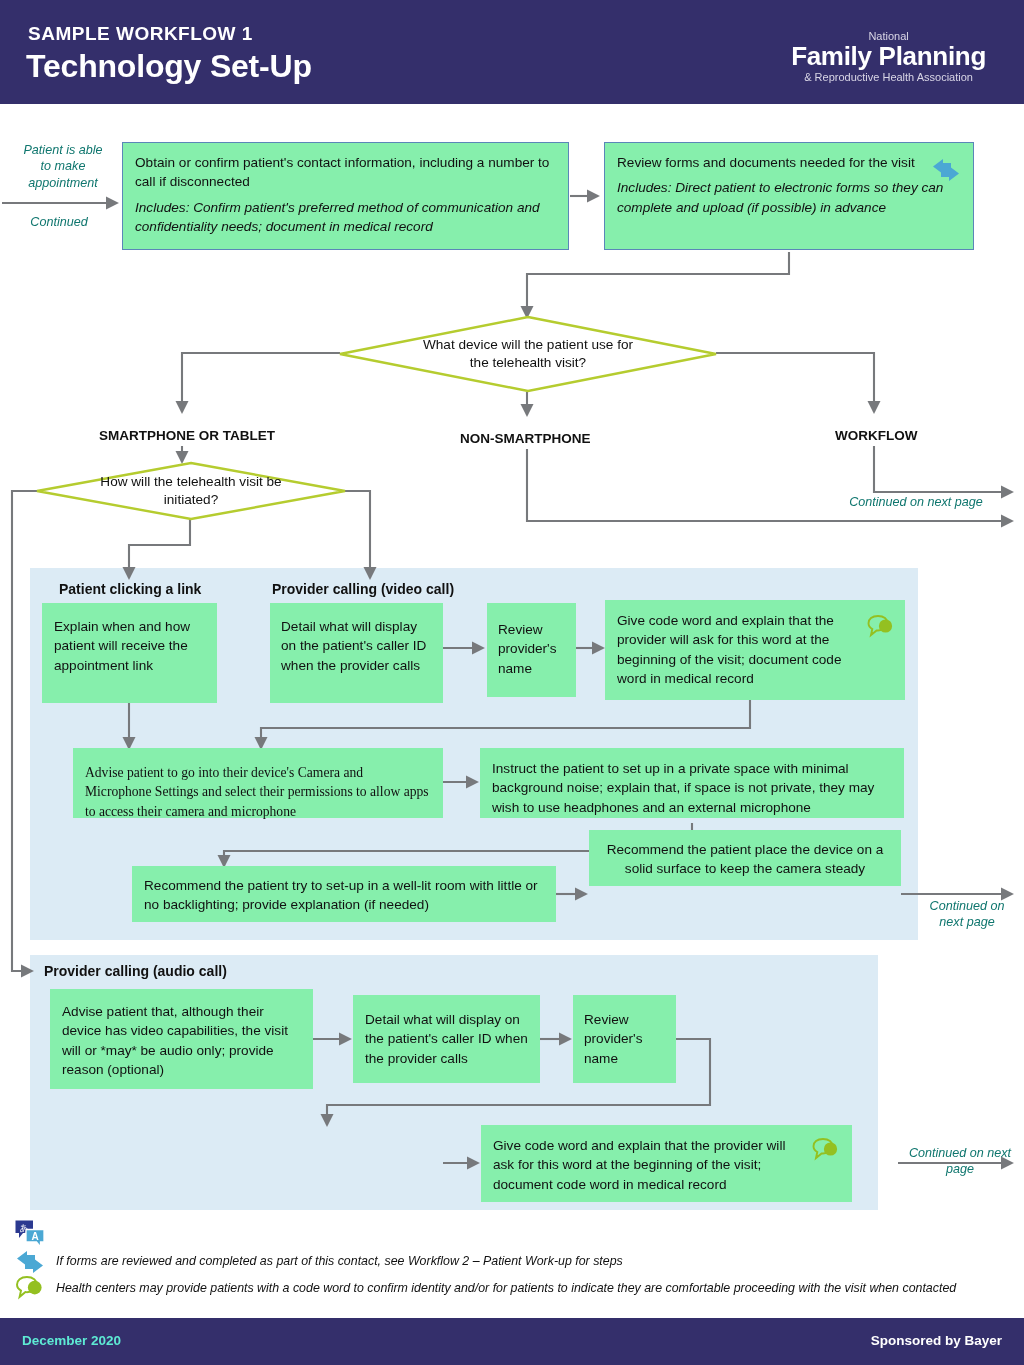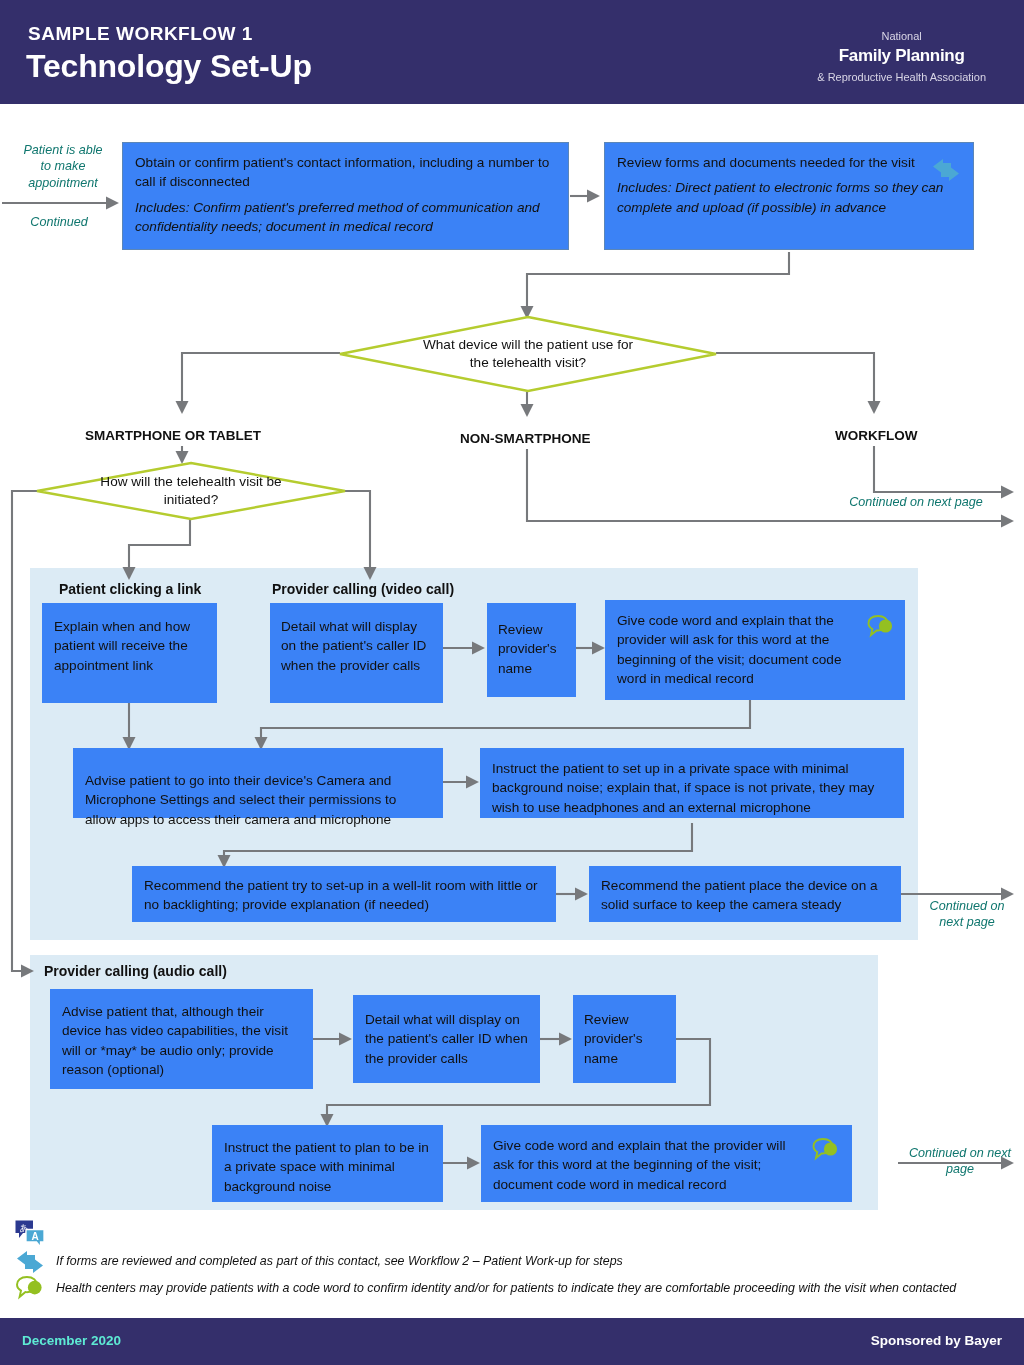--- a/index.html
+++ b/index.html
@@ -19,34 +19,34 @@
     position:absolute;left:28px;top:23px;
     font-size:19px;font-weight:bold;letter-spacing:.5px;color:#ffffff;
     text-transform:uppercase;
   }
   .hdr-title{
     position:absolute;left:26px;top:48px;
     font-size:32px;font-weight:bold;color:#ffffff;letter-spacing:-.2px;
   }
   .logo{position:absolute;right:38px;top:30px;text-align:center;color:#fff;}
   .logo-l1{font-size:11px;color:#d9d6e6;line-height:12px;}
-  .logo-l2{font-size:17px;font-weight:bold;line-height:28px;letter-spacing:-.3px;}
+  .logo-l2{font-size:26px;font-weight:bold;line-height:28px;letter-spacing:-.3px;}
   .logo-l3{font-size:11px;color:#d9d6e6;line-height:14px;}
 
   
   .footer{
     position:absolute;left:0;top:1318px;width:1024px;height:47px;background:#342f6b;
   }
   .footer-left{position:absolute;left:22px;top:15px;font-size:13.5px;font-weight:bold;color:#5eead4;}
   .footer-right{position:absolute;right:22px;top:15px;font-size:13.5px;font-weight:bold;color:#fff;}
 
   
   .panel{position:absolute;background:#dcebf5;}
   .box{
-    position:absolute;background:#3b82f6;box-sizing:border-box;
+    position:absolute;background:#86efac;box-sizing:border-box;
     font-size:13.6px;line-height:1.42;color:#111;
   }
   .box.bordered{border:1.3px solid #5b86b8;}
   .box .pad{padding:10px 12px;}
   .box .pad p{margin:0 0 6px 0;}
   .box .pad p:last-child{margin-bottom:0;}
   .box .pad .it{font-style:italic;}
 
   .diamond{position:absolute;}
   .diamond svg{position:absolute;left:0;top:0;}
@@ -172,21 +172,21 @@
 
   <div class="diamond" style="left:338px;top:315px;width:380px;height:78px;">
     <svg width="380" height="78" viewBox="0 0 380 78">
       <polygon points="190,2 378,39 190,76 2,39" fill="#ffffff" stroke="#b5cc2f" stroke-width="2.4"></polygon>
     </svg>
     <div class="dtext">
       <span style="width:230px;display:block;">What device will the patient use for the telehealth visit?</span>
     </div>
   </div>
 
-  <div class="lbl" style="left:85px;top:428px;">SMARTPHONE OR TABLET</div>
+  <div class="lbl" style="left:99px;top:428px;">SMARTPHONE OR TABLET</div>
   <div class="lbl" style="left:460px;top:431px;">NON-SMARTPHONE</div>
   <div class="lbl" style="left:835px;top:428px;">WORKFLOW</div>
 
   <div class="lbl-it" style="left:843px;top:494px;width:146px;">Continued on next page</div>
 
   <div class="diamond" style="left:35px;top:461px;width:312px;height:60px;">
     <svg width="312" height="60" viewBox="0 0 312 60">
       <polygon points="156,2 310,30 156,58 2,30" fill="#ffffff" stroke="#b5cc2f" stroke-width="2.4"></polygon>
     </svg>
     <div class="dtext">
@@ -221,38 +221,38 @@
     </div>
     <span class="icon-abs" style="right:12px;top:14px;">
       <svg width="26" height="24" viewBox="0 0 26 24">
         <path d="M11 2 C5 2 1.5 5.2 1.5 9.2 C1.5 11.6 3 13.7 5.3 15 L4 21 L9.6 16.4 C10 16.4 10.5 16.5 11 16.5 C17 16.5 20.5 13.2 20.5 9.2 C20.5 5.2 17 2 11 2 Z" fill="none" stroke="#94c021" stroke-width="1.9"></path>
         <circle cx="18.5" cy="12" r="6.6" fill="#94c021"></circle>
       </svg>
     </span>
   </div>
 
   <div class="box" style="left:73px;top:748px;width:370px;height:70px;">
-    <div class="pad" style="padding:23px 12px;">
+    <div class="pad" style="padding:15px 12px;font-family:Liberation Serif, serif;">
       <p>Advise patient to go into their device's Camera and Microphone Settings and select their permissions to allow apps to access their camera and microphone</p>
     </div>
   </div>
 
   <div class="box" style="left:480px;top:748px;width:424px;height:70px;">
     <div class="pad" style="padding:11px 12px;">
       <p>Instruct the patient to set up in a private space with minimal background noise; explain that, if space is not private, they may wish to use headphones and an external microphone</p>
     </div>
   </div>
 
   <div class="box" style="left:132px;top:866px;width:424px;height:56px;">
     <div class="pad" style="padding:10px 12px;">
       <p>Recommend the patient try to set-up in a well-lit room with little or no backlighting; provide explanation (if needed)</p>
     </div>
   </div>
 
-  <div class="box" style="left:589px;top:866px;width:312px;height:56px;">
+  <div class="box" style="left:589px;top:830px;width:312px;height:56px;text-align:center;">
     <div class="pad" style="padding:10px 12px;">
       <p>Recommend the patient place the device on a solid surface to keep the camera steady</p>
     </div>
   </div>
 
   <div class="lbl-it" style="left:917px;top:898px;width:100px;">Continued on next page</div>
 
   <div class="grp-title" style="left:44px;top:963px;">Provider calling (audio call)</div>
 
   <div class="box" style="left:50px;top:989px;width:263px;height:100px;">
@@ -266,25 +266,20 @@
       <p>Detail what will display on the patient's caller ID when the provider calls</p>
     </div>
   </div>
 
   <div class="box" style="left:573px;top:995px;width:103px;height:88px;">
     <div class="pad" style="padding:15px 11px;">
       <p>Review provider's name</p>
     </div>
   </div>
 
-  <div class="box" style="left:212px;top:1125px;width:231px;height:77px;">
-    <div class="pad" style="padding:13px 12px;">
-      <p>Instruct the patient to plan to be in a private space with minimal background noise</p>
-    </div>
-  </div>
 
   <div class="box" style="left:481px;top:1125px;width:371px;height:77px;">
     <div class="pad" style="padding:11px 48px 11px 12px;">
       <p>Give code word and explain that the provider will ask for this word at the beginning of the visit; document code word in medical record</p>
     </div>
     <span class="icon-abs" style="right:14px;top:12px;">
       <svg width="26" height="24" viewBox="0 0 26 24">
         <path d="M11 2 C5 2 1.5 5.2 1.5 9.2 C1.5 11.6 3 13.7 5.3 15 L4 21 L9.6 16.4 C10 16.4 10.5 16.5 11 16.5 C17 16.5 20.5 13.2 20.5 9.2 C20.5 5.2 17 2 11 2 Z" fill="none" stroke="#94c021" stroke-width="1.9"></path>
         <circle cx="18.5" cy="12" r="6.6" fill="#94c021"></circle>
       </svg>

